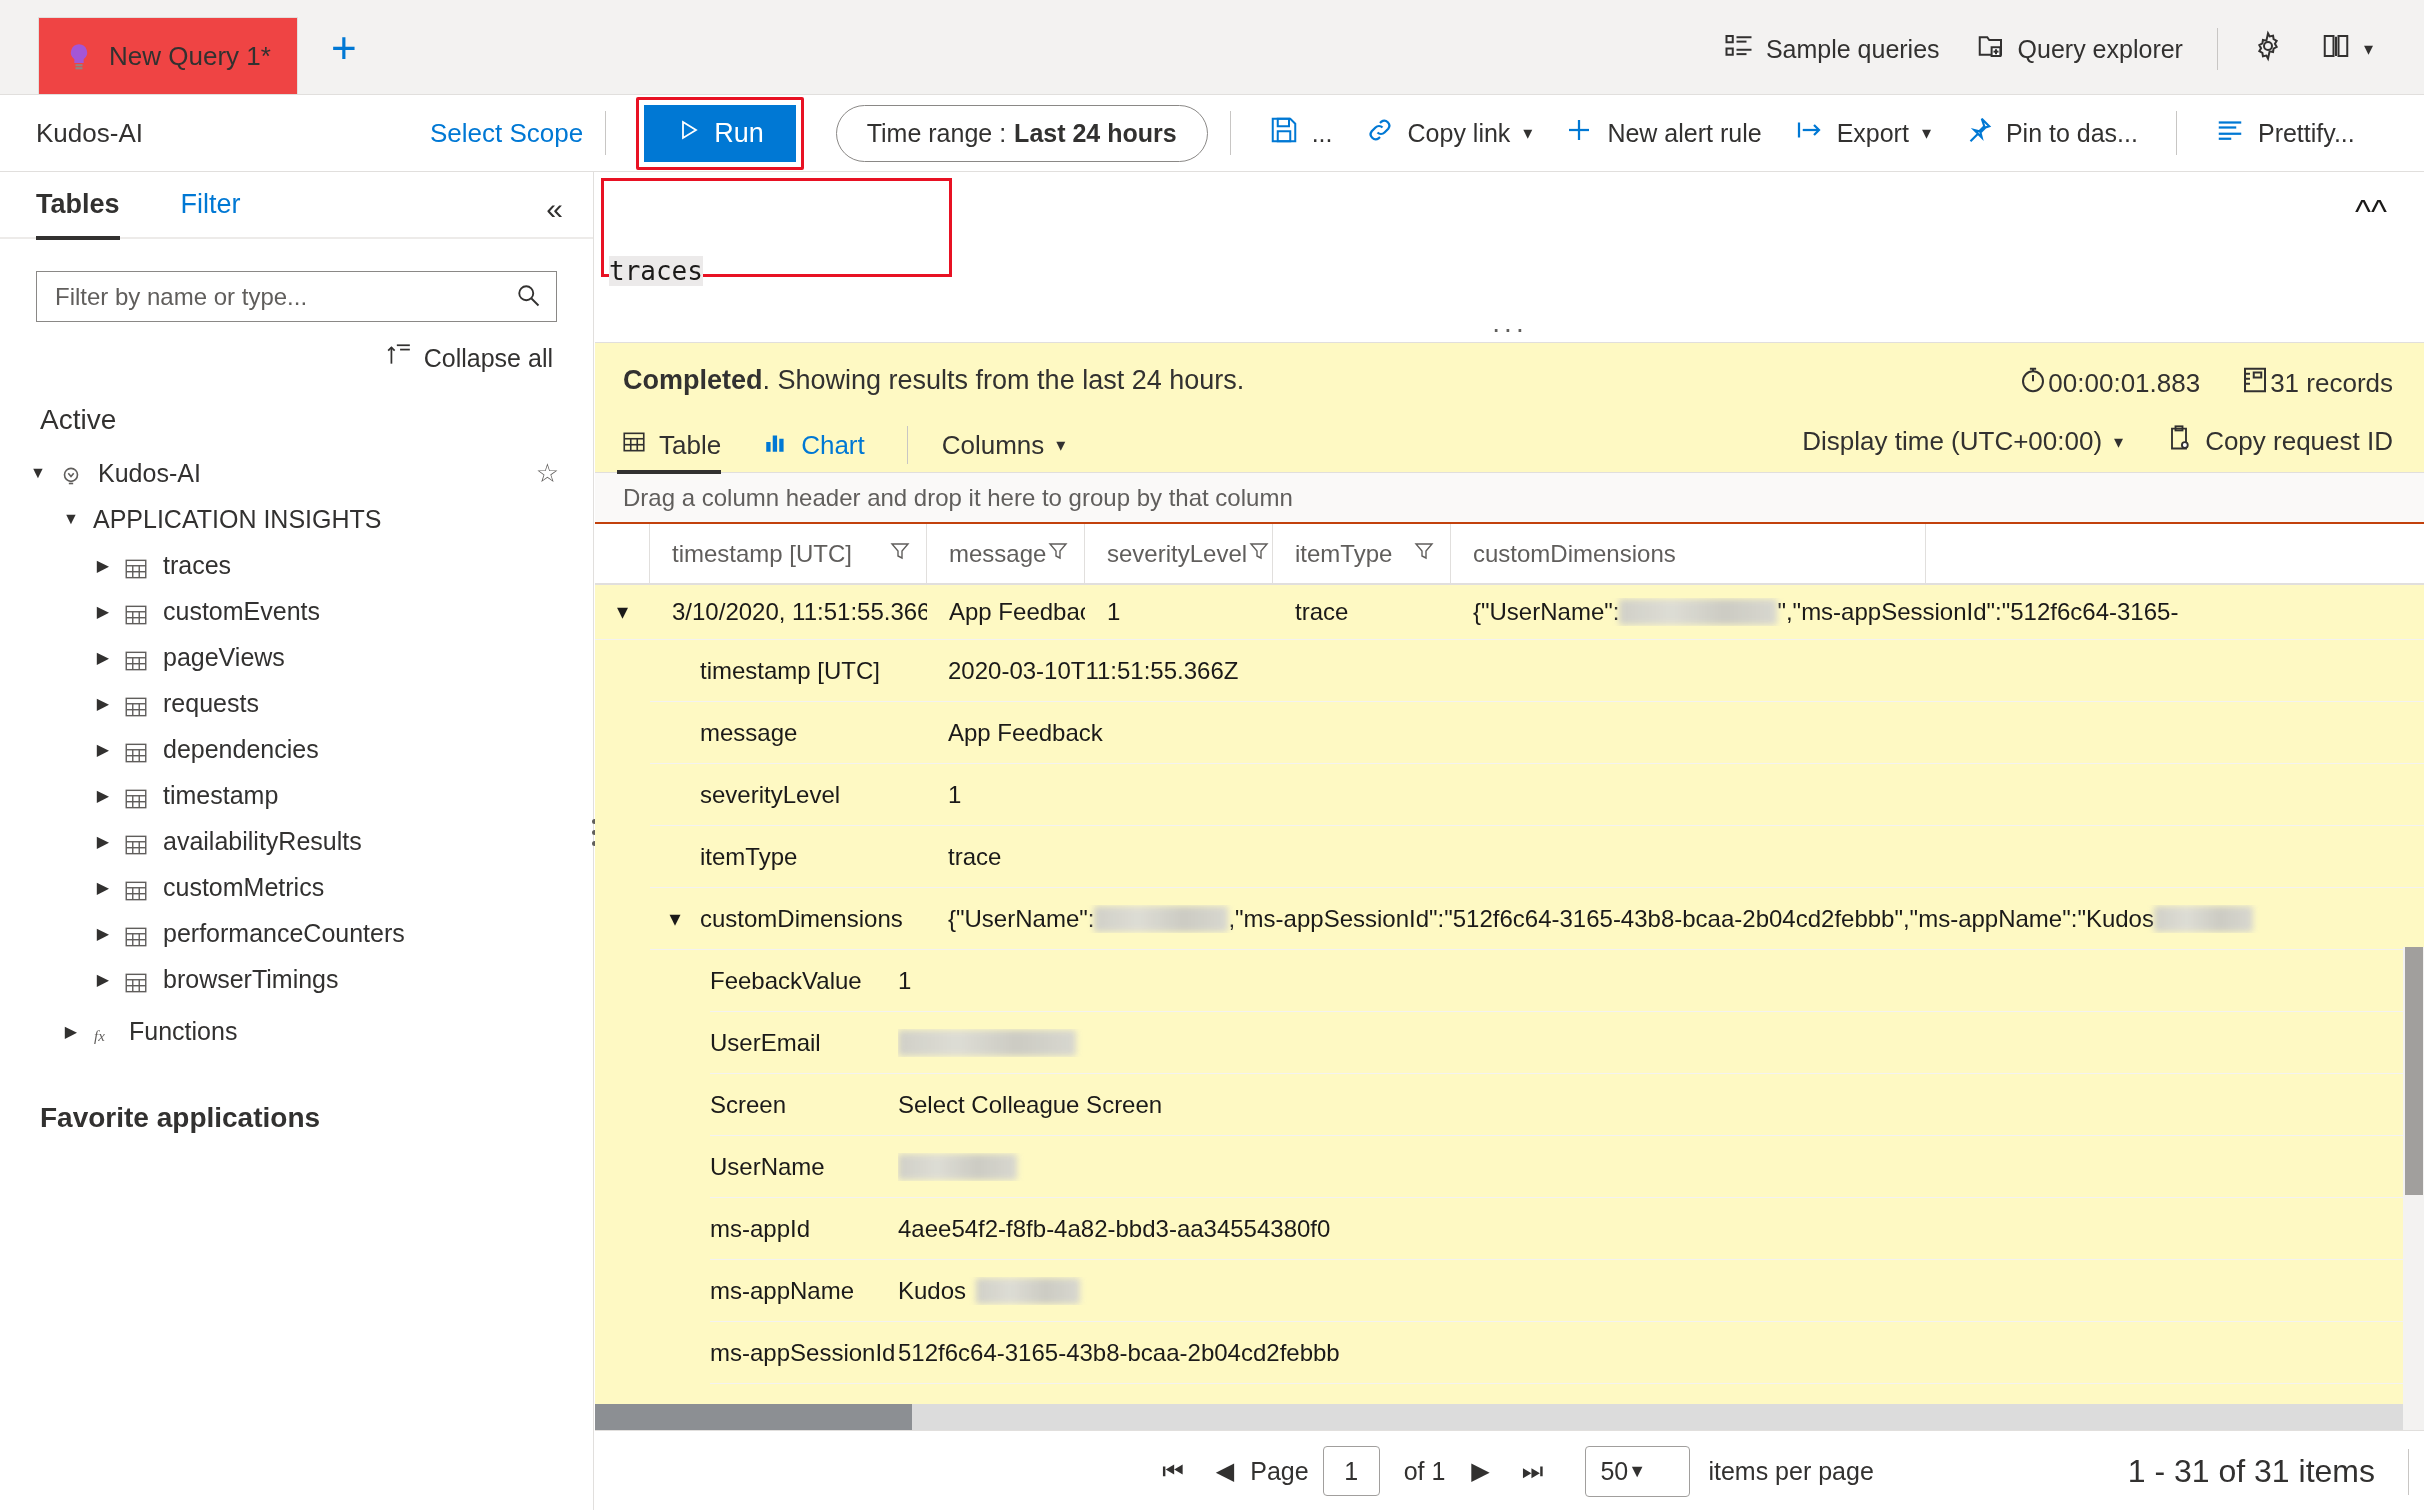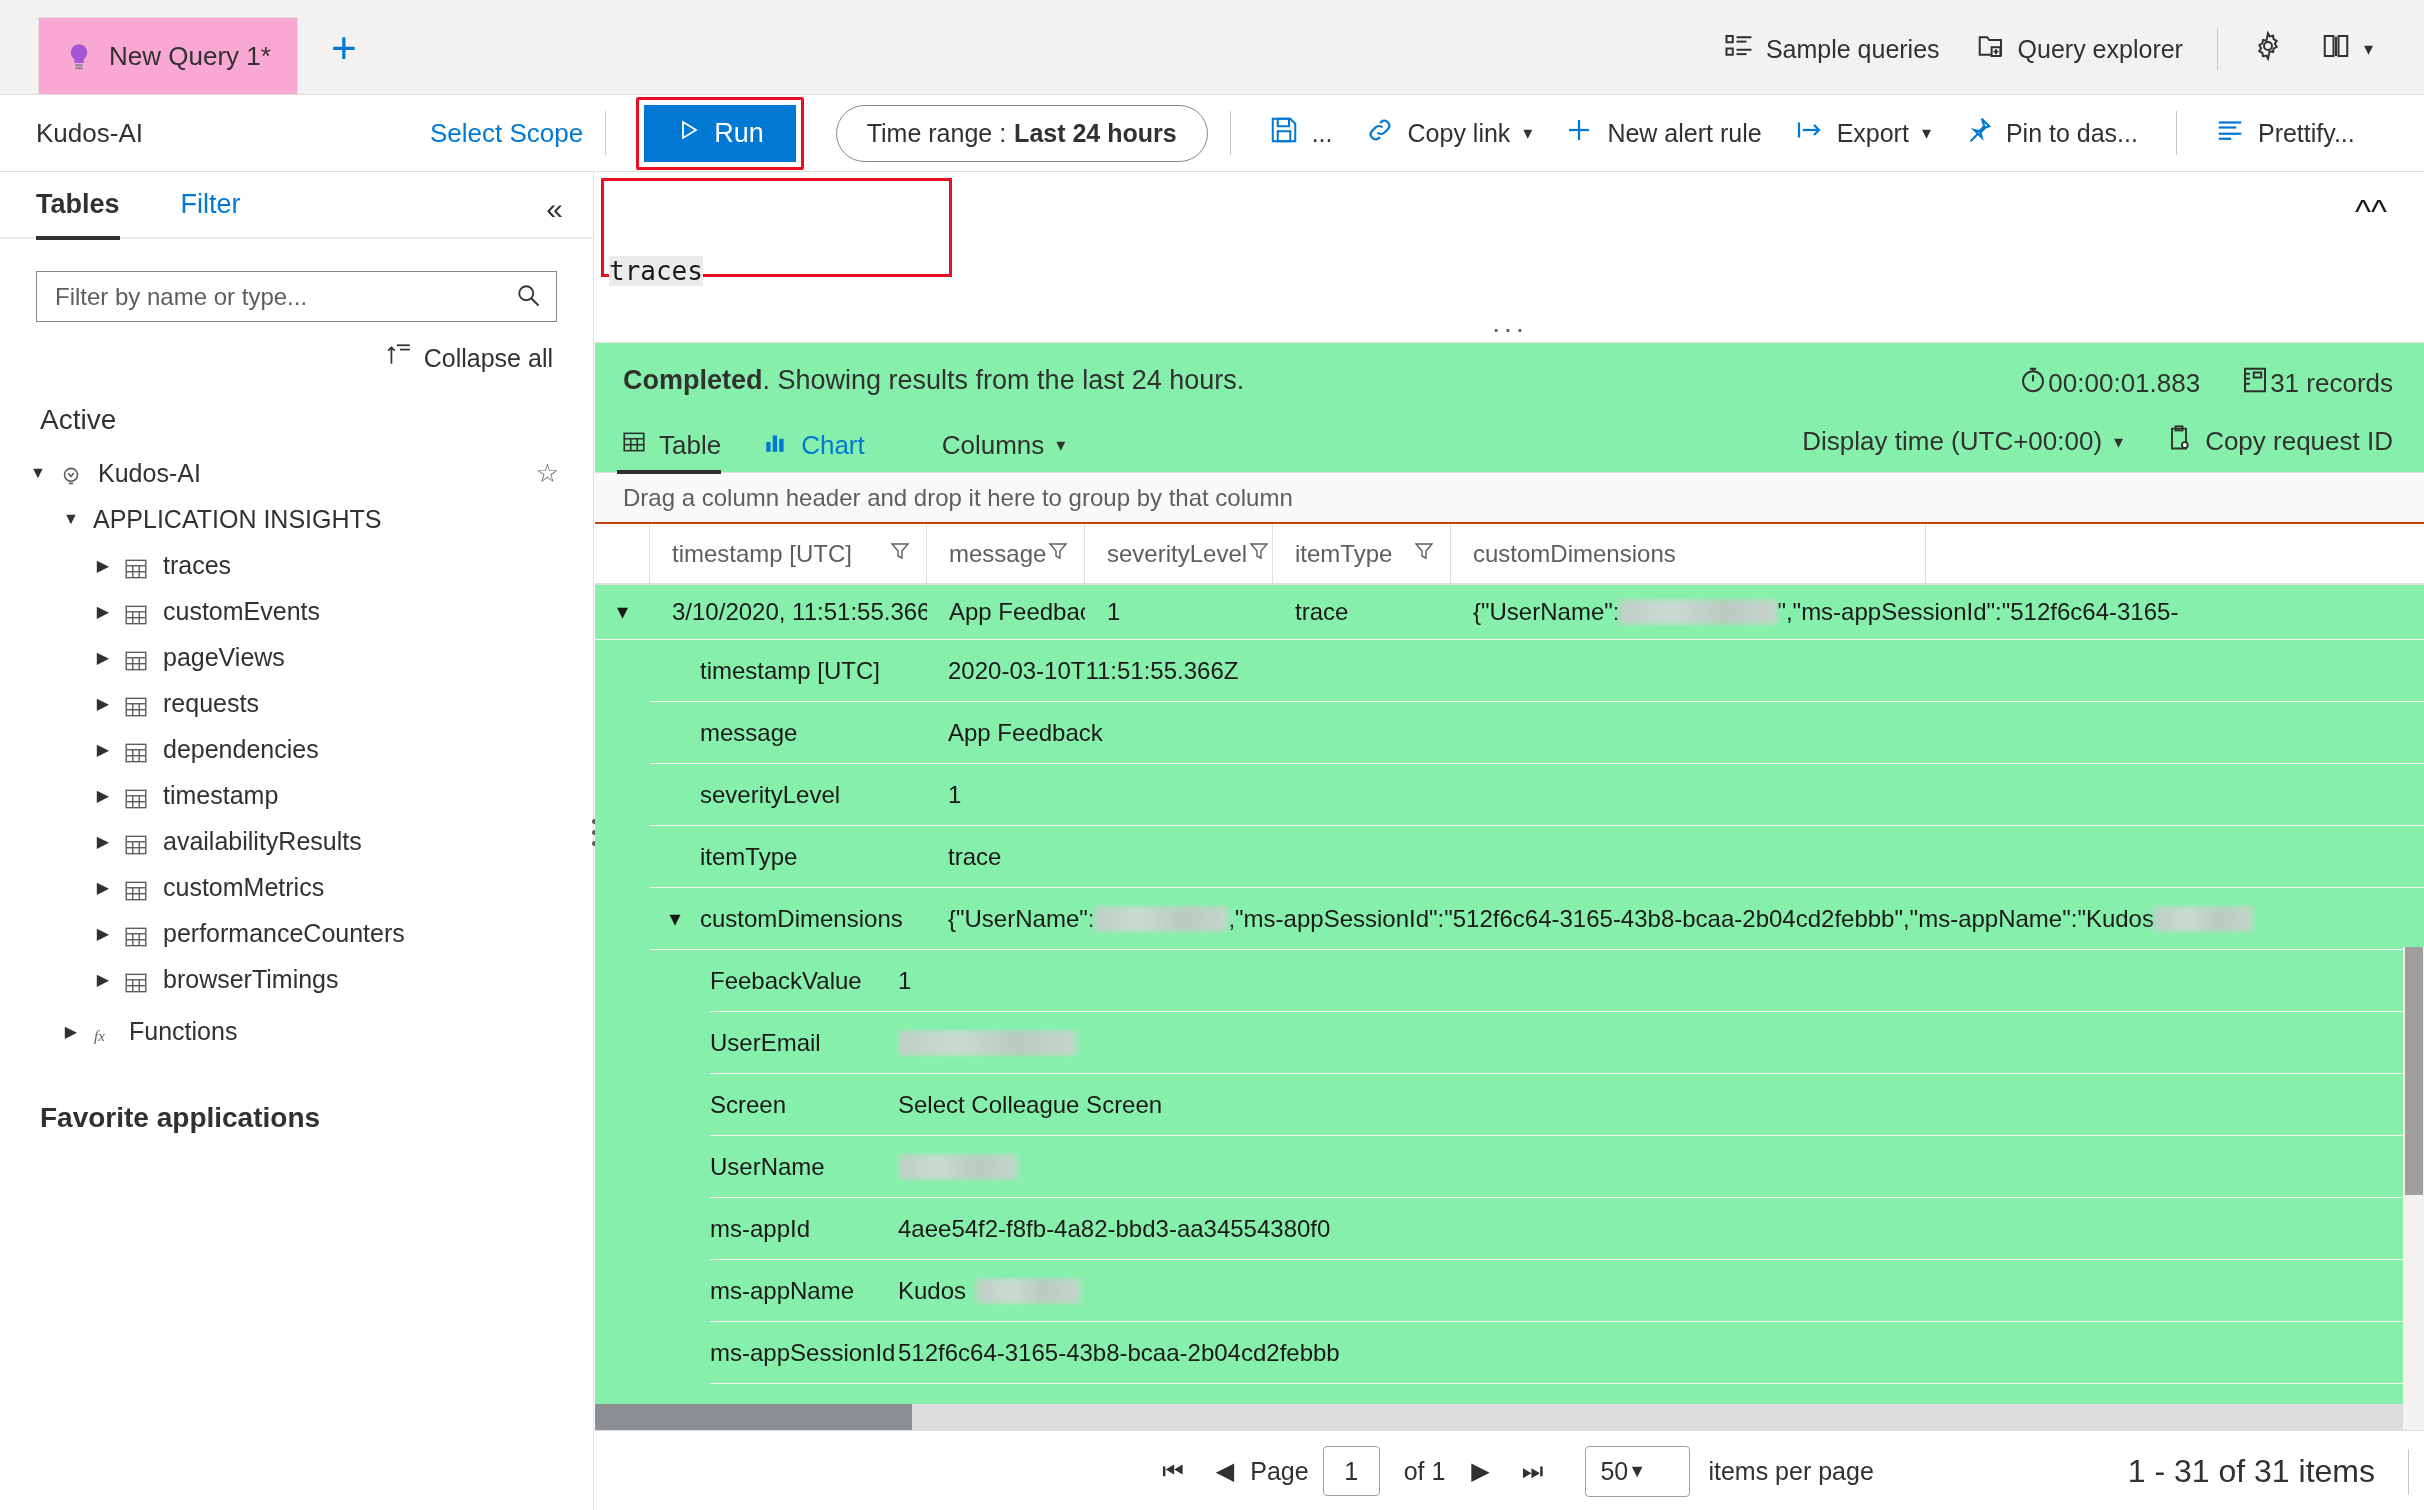--- a/index.html
+++ b/index.html
@@ -13,21 +13,21 @@
   .app { position: relative; width: 2425px; height: 1511px; background:#fff; }
 
   
   .tabstrip {
     position:absolute; left:0; top:0; width:2425px; height:95px;
     background:#f3f2f1; border-bottom:1px solid #e1dfdd;
     display:flex; align-items:flex-end;
   }
   .tab {
     margin-left:38px; height:77px; min-width:252px;
-    background:#f9a8d4; border:1px solid #e1dfdd; border-bottom:none;
+    background:#ef4444; border:1px solid #e1dfdd; border-bottom:none;
     display:flex; align-items:center; gap:16px; padding:0 26px;
     font-size:26px; color:#323130;
   }
   .bulb { width:28px; height:30px; position:relative; flex:0 0 auto; }
   .tab-add {
     margin-left:22px; margin-bottom:22px; width:48px; height:48px;
     display:flex; align-items:center; justify-content:center;
     color:#0078d4; font-size:44px; font-weight:300; line-height:1; cursor:pointer;
   }
   .topright {
@@ -140,21 +140,21 @@
   .caret { display:inline-block; width:2px; height:27px; background:#000; vertical-align:-5px; }
   .ed-collapse { position:absolute; right:38px; top:20px; font-size:34px; color:#1b1a19; cursor:pointer; }
   .ed-handle {
     position:absolute; left:0; right:0; bottom:-18px; text-align:center;
     font-size:28px; color:#605e5c; letter-spacing:4px;
   }
 
   
   .results {
     position:absolute; left:595px; top:342px; width:1830px; height:1169px;
-    background:#86efac; border-top:1px solid #e1dfdd;
+    background:#fef9c3; border-top:1px solid #e1dfdd;
   }
   .res-status {
     display:flex; align-items:center; padding:22px 0 0 28px; font-size:27px; color:#323130;
   }
   .res-status b { font-weight:700; }
   .res-right {
     position:absolute; right:32px; top:22px; display:flex; align-items:center; gap:0;
     font-size:26px; color:#323130;
   }
   .res-right .ri { display:flex; align-items:center; gap:0; margin-left:40px; }

